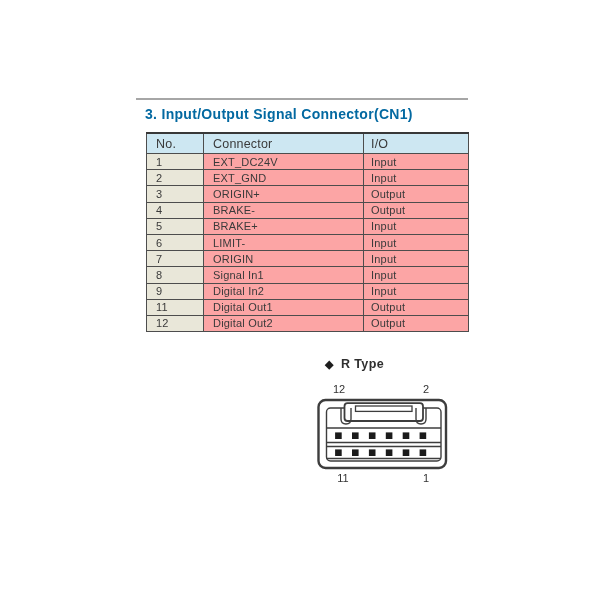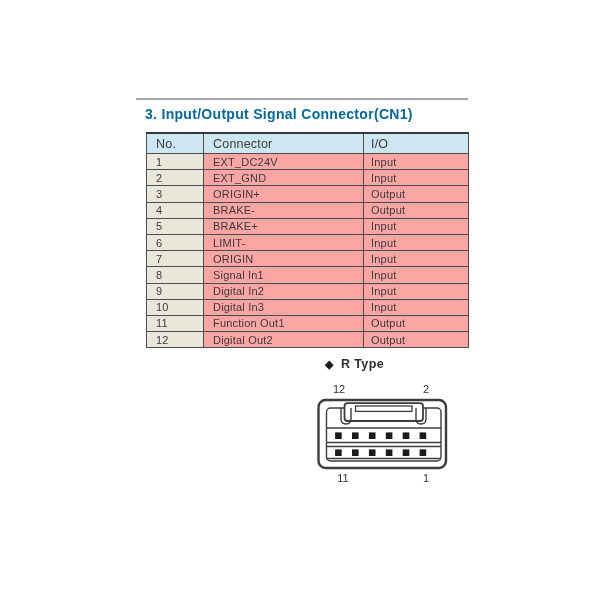--- a/index.html
+++ b/index.html
@@ -121,27 +121,22 @@
       <td class="col-no">8</td>
       <td class="col-fn">Signal In1</td>
       <td class="col-io">Input</td>
     </tr>
     <tr>
       <td class="col-no">9</td>
       <td class="col-fn">Digital In2</td>
       <td class="col-io">Input</td>
     </tr>
     <tr>
-      <td class="col-no">10</td>
-      <td class="col-fn">Digital In3</td>
-      <td class="col-io">Input</td>
-    </tr>
-    <tr>
       <td class="col-no">11</td>
-      <td class="col-fn">Function Out1</td>
+      <td class="col-fn">Digital Out1</td>
       <td class="col-io">Output</td>
     </tr>
     <tr>
       <td class="col-no">12</td>
       <td class="col-fn">Digital Out2</td>
       <td class="col-io">Output</td>
     </tr>
   </tbody>
     </table>
 

